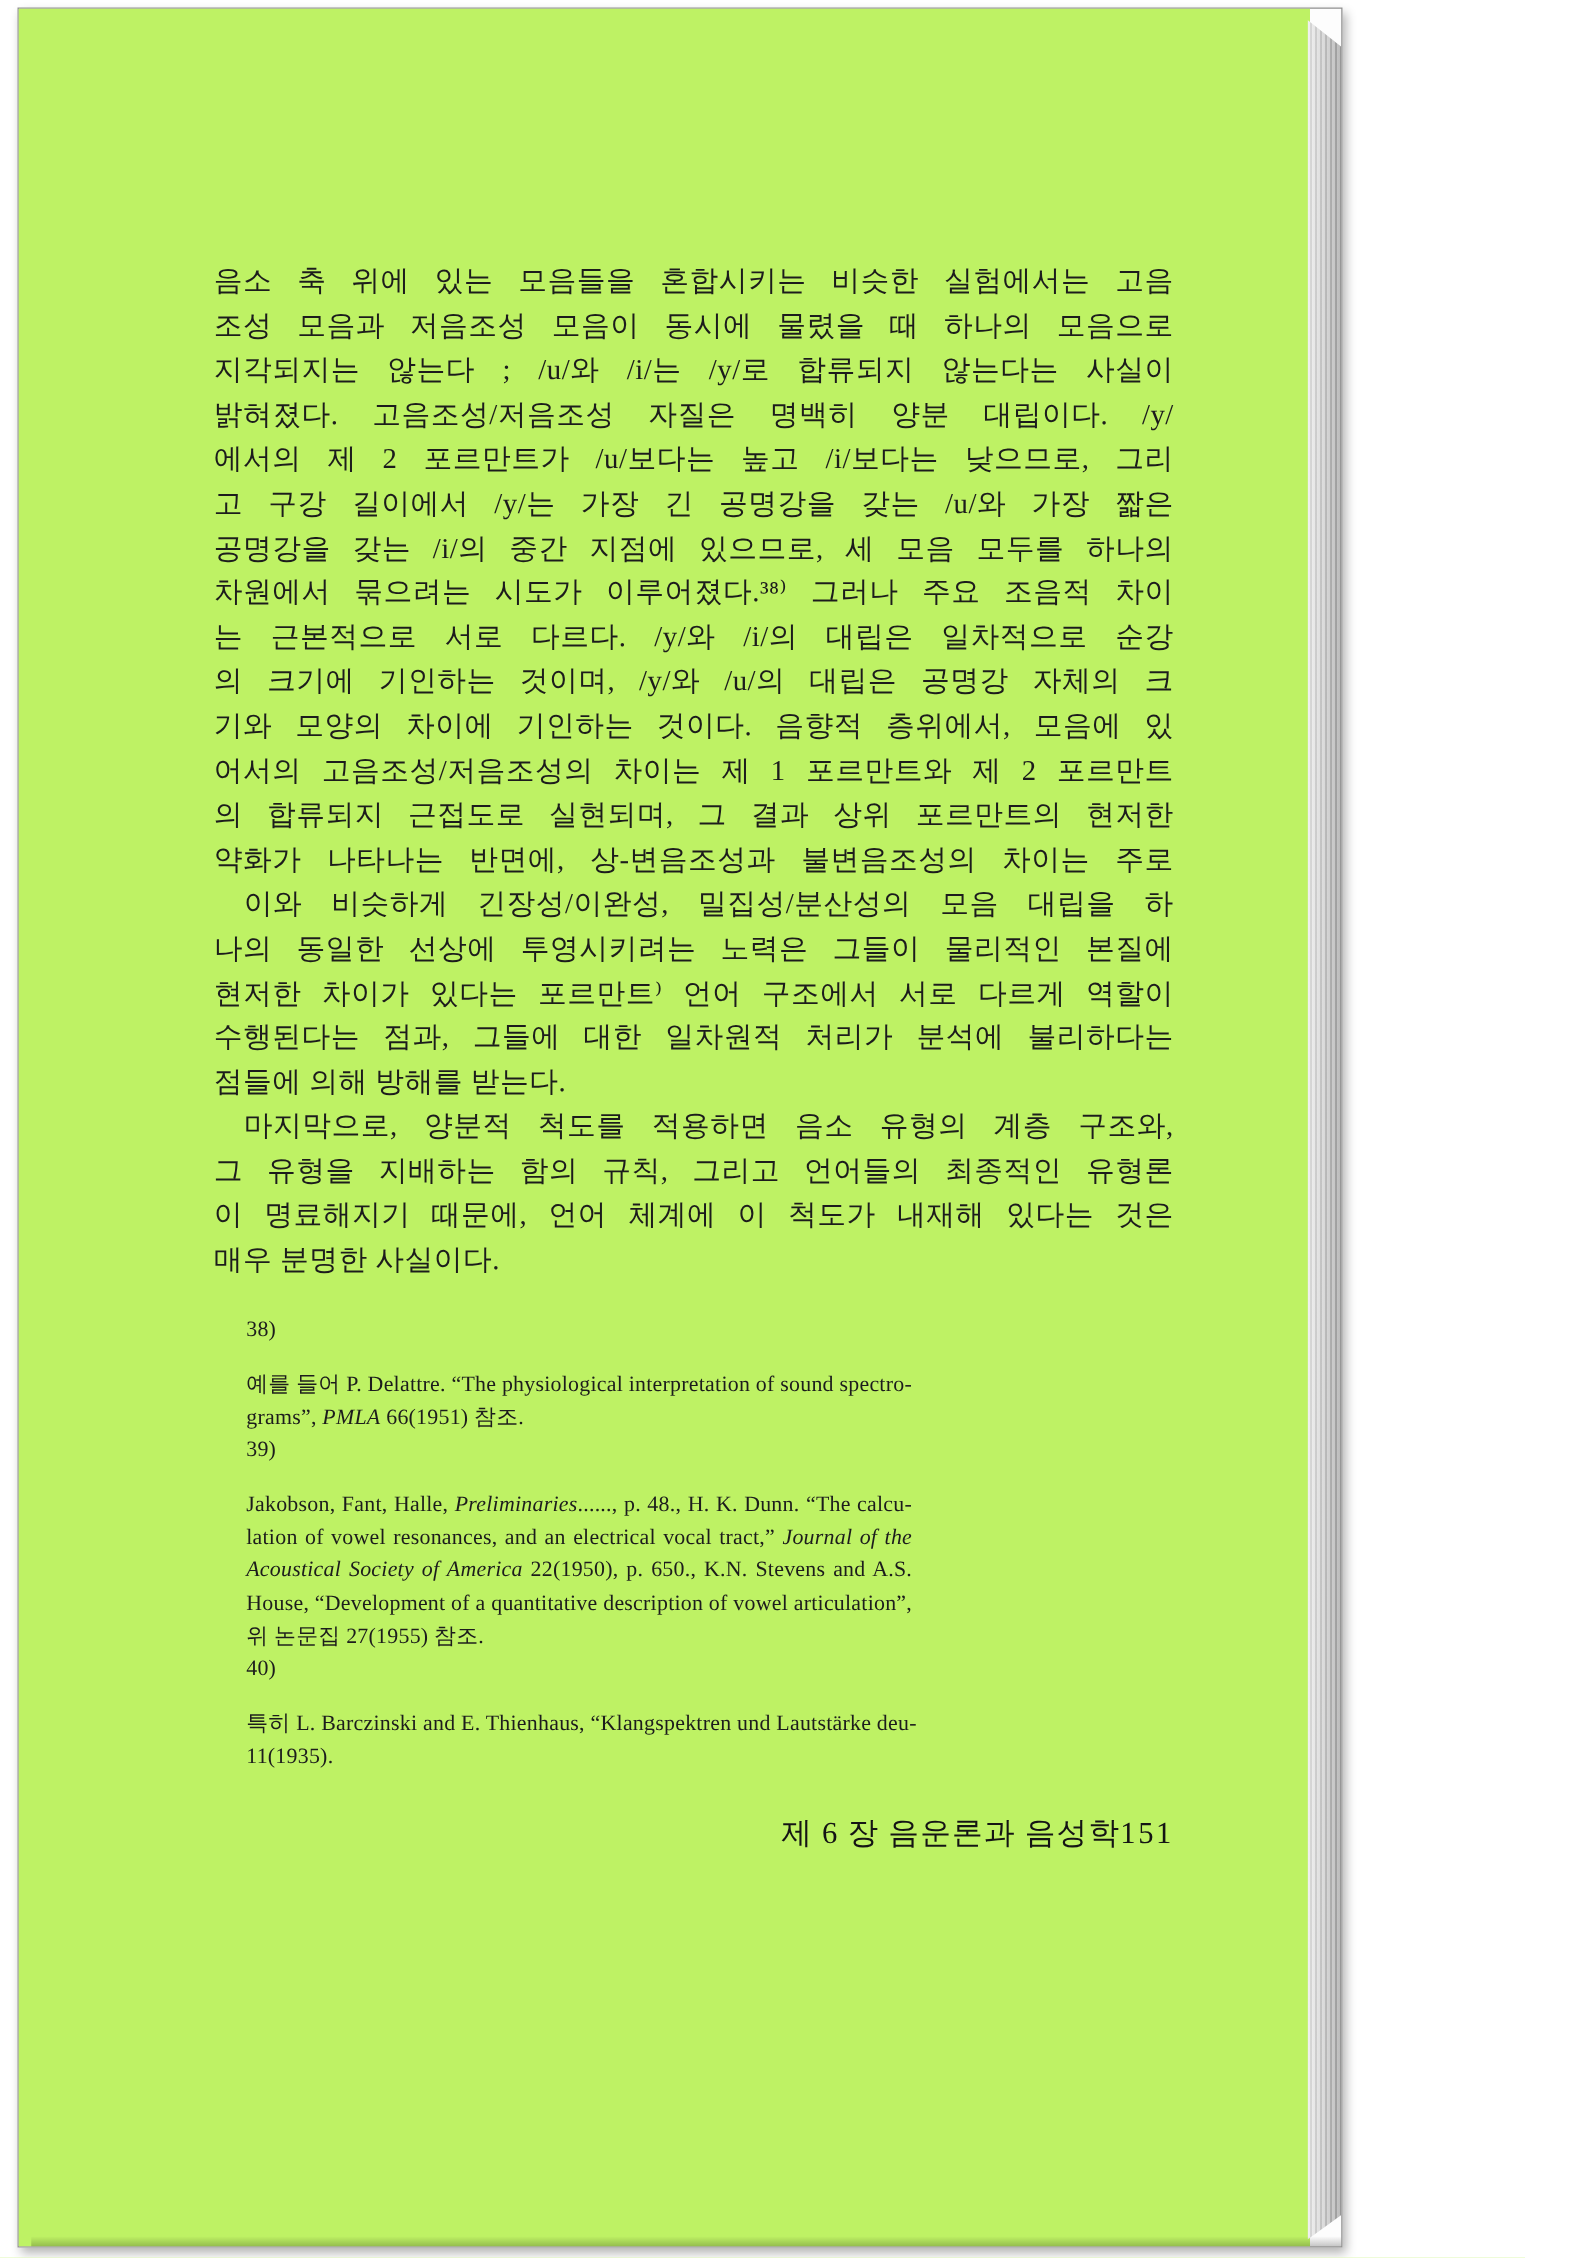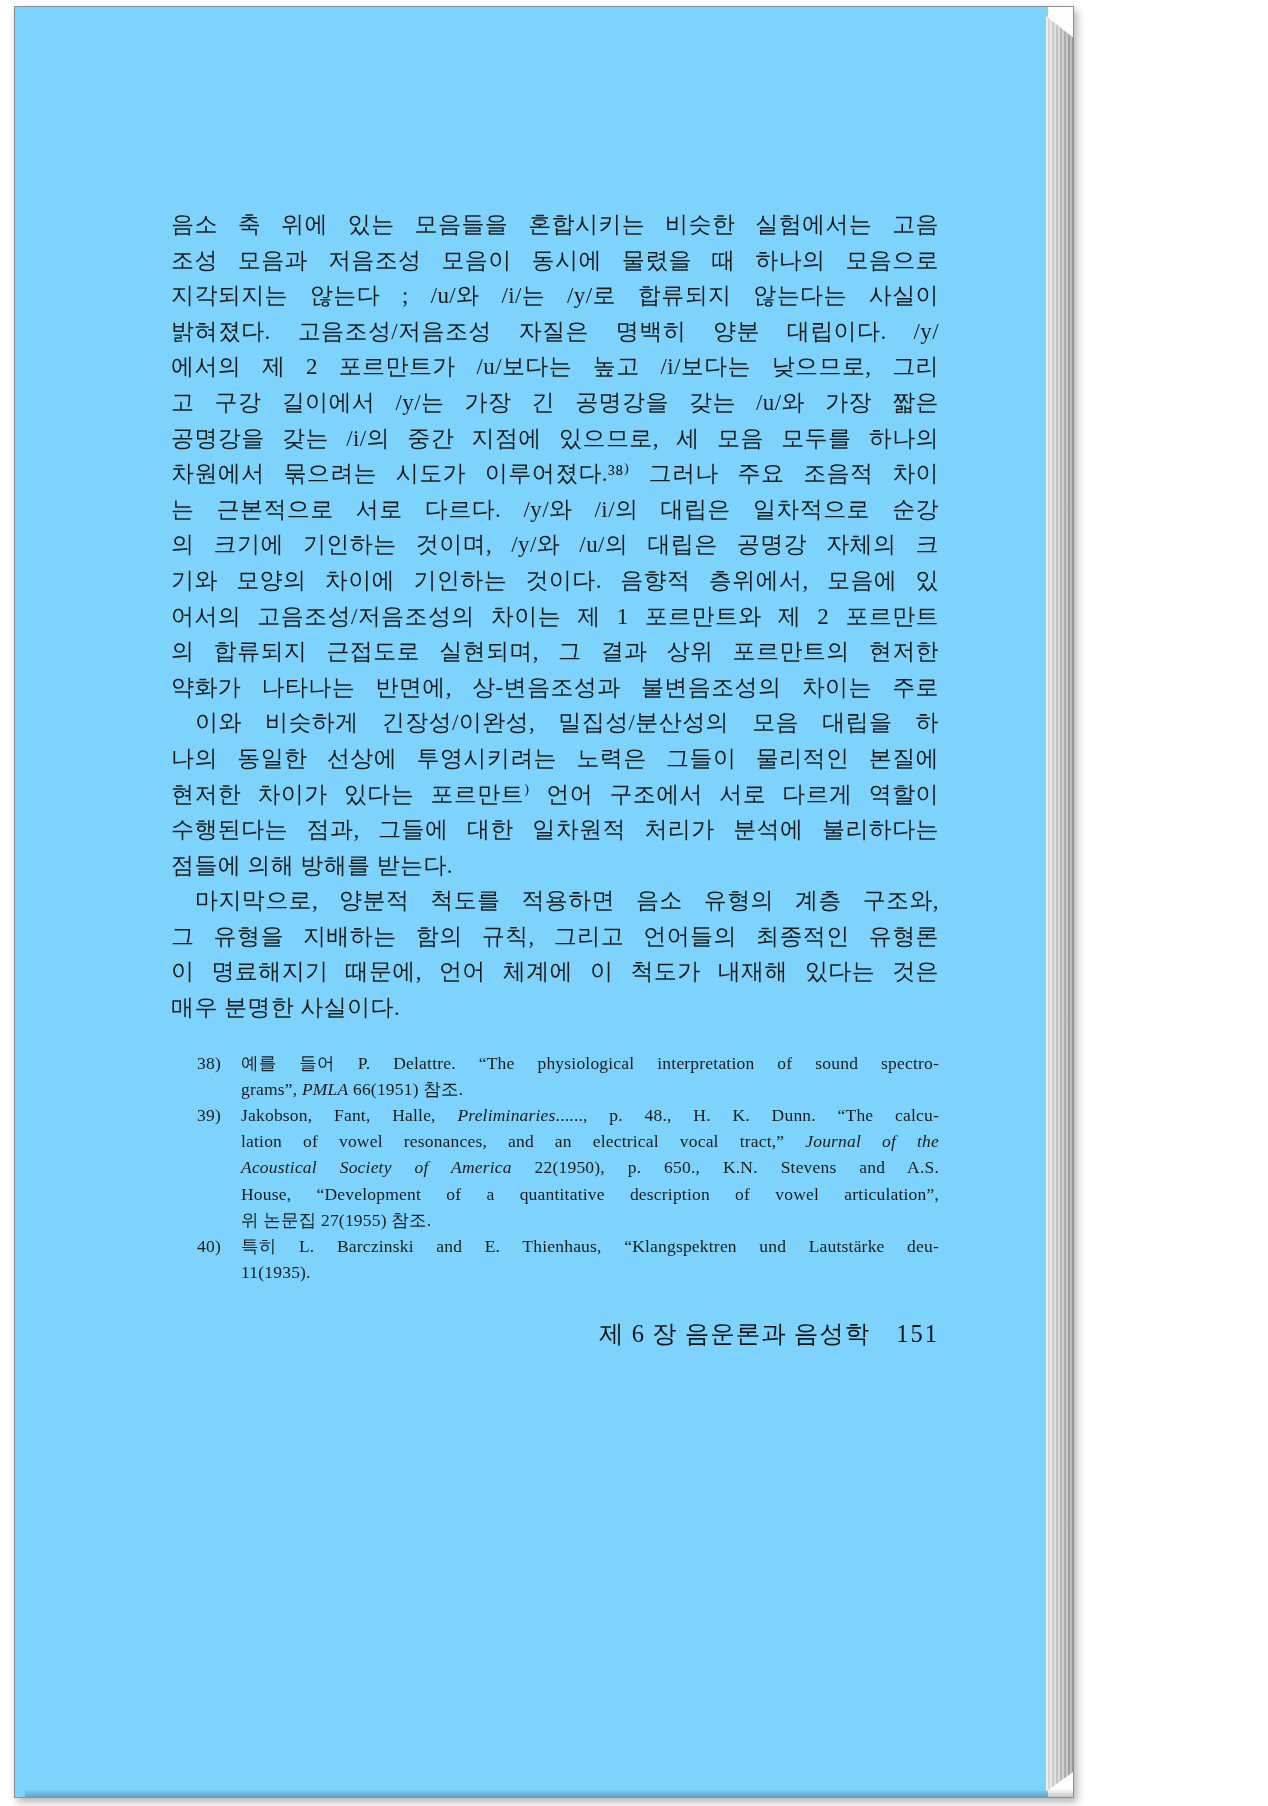--- a/index.html
+++ b/index.html
@@ -31,21 +31,21 @@
   .page-edge-bottom {
     position: absolute;
     left: 10px; bottom: 0;
     width: calc(100% - 10px); height: 8px;
     background: linear-gradient(to bottom, rgba(0,0,0,0.0), rgba(0,0,0,0.22));
   }
   .page-inner {
     position: absolute;
     left: 0; top: 0;
     width: 1033px; height: 100%;
-    background: #7dd3fc;
+    background: #bef264;
     text-decoration: underline;
   }
   
   .content {
     position: absolute;
     left: 156px; top: 200px;
     width: 768px;
     color: #1c1c1c;
   }
   .body-text { font-size: 23px; line-height: 35.6px; letter-spacing: 0.4px; }
@@ -55,36 +55,36 @@
   .line.first-indent { text-indent: 24px; }
   
   .footnotes {
     margin-top: 24px;
     margin-left: 26px;
     width: 742px;
     font-size: 17.5px;
     line-height: 26.2px;
     letter-spacing: 0.2px;
   }
-  .footnote { display: flex; align-items: flex-start; }
+  .footnote { display: flex; align-items: flex-start; flex-direction: column; }
   .fn-num { width: 44px; flex: 0 0 44px; }
   .fn-body { flex: 1 1 auto; }
   .fn-line { width: 100%; }
   .fn-line.fill { text-align: justify; text-align-last: justify; }
   .it { font-style: italic; }
   
   .footer {
     margin-top: 32px;
     width: 100%;
     text-align: right;
     font-size: 24.5px;
     letter-spacing: 1px;
     color: #141414;
   }
-  .footer .chapter { margin-right: 26px; }
+  .footer .chapter { }
   .footer .pagenum { letter-spacing: 2px; }
 </style>
 </head>
 <body>
 
 <div class="book">
   <div class="page-inner">
 
     <div class="content">
       <div class="body-text">

